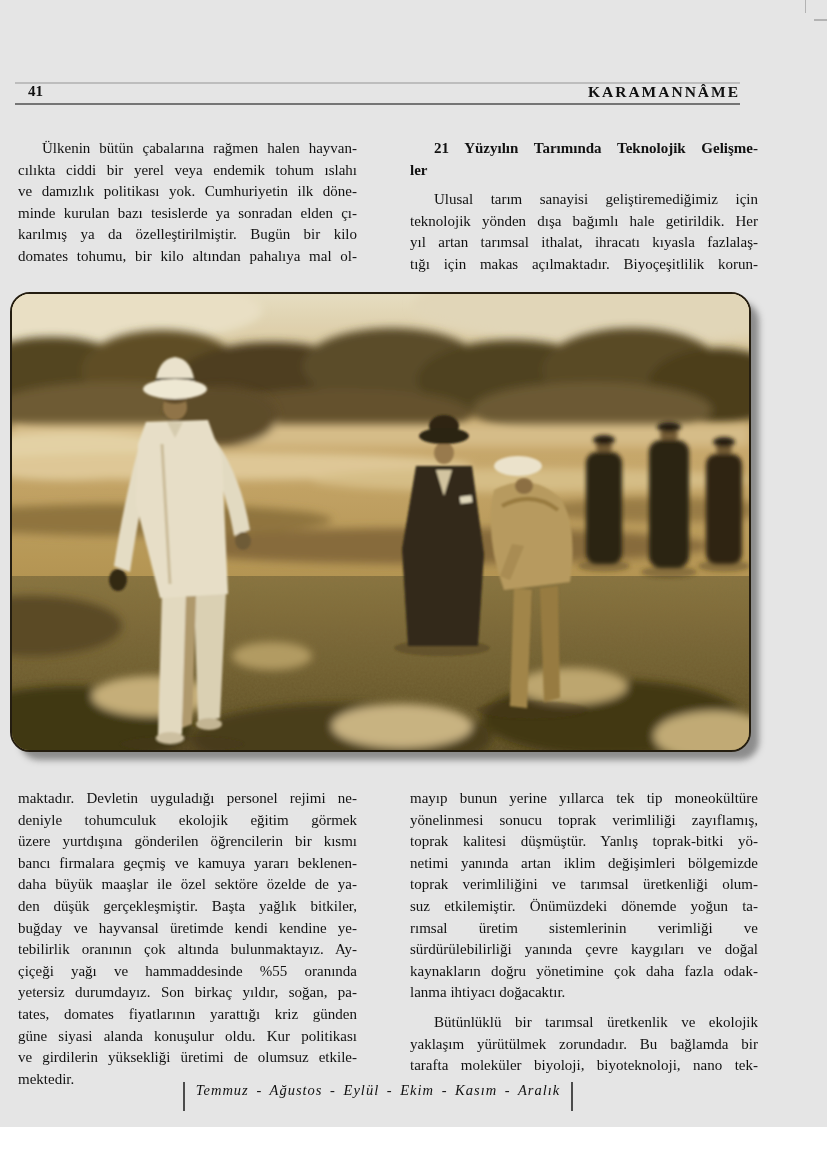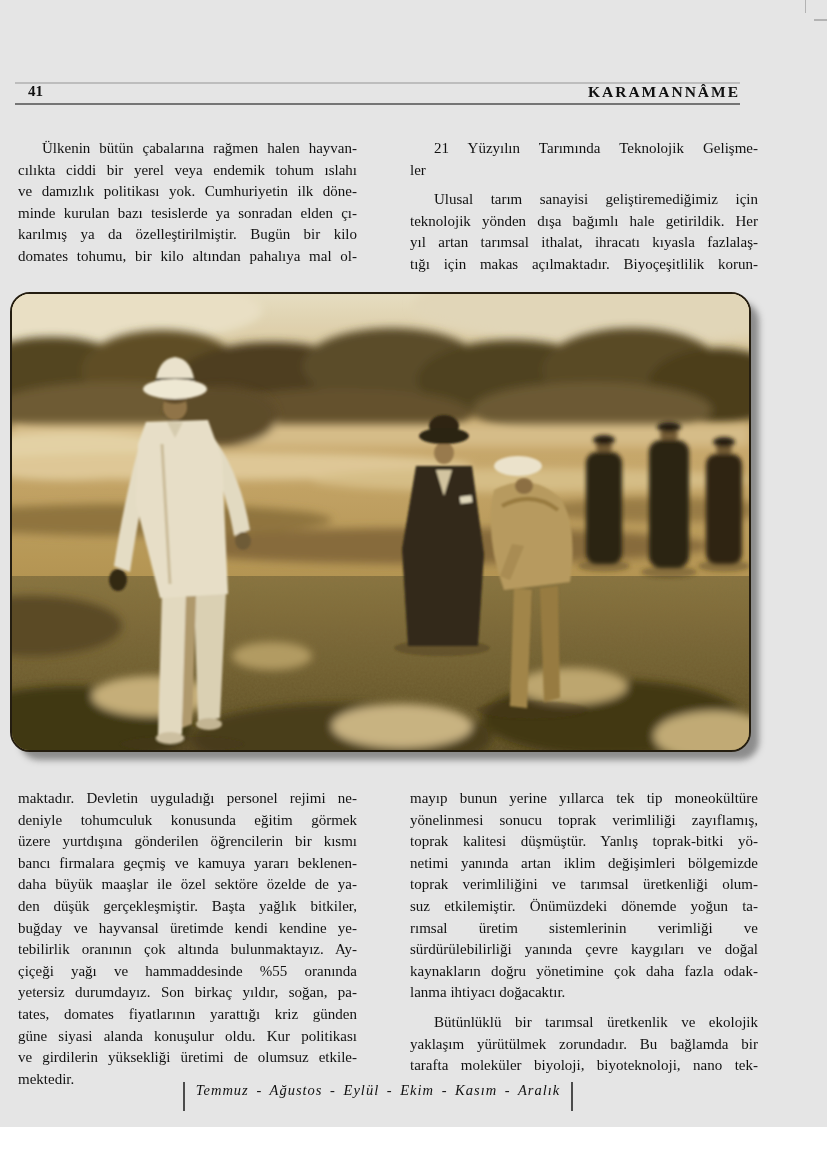--- a/index.html
+++ b/index.html
@@ -17,21 +17,21 @@
   .journal-title{position:absolute;right:87px;top:83px;font-size:15.5px;font-weight:bold;letter-spacing:2px;}
   
   .col{position:absolute;font-size:15px;}
   .col-lt{left:18px;top:138px;width:339px;}
   .col-rt{left:410px;top:138px;width:348px;}
   .col-lb{left:18px;top:788px;width:339px;}
   .col-rb{left:410px;top:788px;width:348px;}
   .ln{height:21.6px;line-height:21.6px;text-align:justify;text-align-last:justify;white-space:nowrap_;}
   .ln.fin{text-align-last:left;}
   .ln.ind{text-indent:24px;}
-  .heading .ln{font-weight:normal;}
+  .heading .ln{font-weight:bold;}
   .para-gap{margin-top:8px;}
   
   .photo-frame{
     position:absolute;left:10px;top:292px;width:737px;height:456px;
     border:2px solid #241d10;border-radius:20px;overflow:hidden;
     box-shadow:9px 9px 6px -1px rgba(125,125,125,0.85);
     background:#c9ac72;
   }
   .photo-frame svg{display:block;width:100%;height:100%;}
   
@@ -216,21 +216,21 @@
         <ellipse cx="163" cy="95" rx="32" ry="10" fill="#f4efdd"></ellipse>
       </g>
 
       <rect x="0" y="0" width="737" height="456" fill="#a8894e" opacity="0.07"></rect>
     </svg>
   </div>
 
   <div class="col col-lb">
     <div>
         <div class="ln">maktadır. Devletin uyguladığı personel rejimi ne-</div>
-        <div class="ln">deniyle tohumculuk konusunda eğitim görmek</div>
+        <div class="ln">deniyle tohumculuk ekolojik eğitim görmek</div>
         <div class="ln">üzere yurtdışına gönderilen öğrencilerin bir kısmı</div>
         <div class="ln">bancı firmalara geçmiş ve kamuya yararı beklenen-</div>
         <div class="ln">daha büyük maaşlar ile özel sektöre özelde de ya-</div>
         <div class="ln">den düşük gerçekleşmiştir. Başta yağlık bitkiler,</div>
         <div class="ln">buğday ve hayvansal üretimde kendi kendine ye-</div>
         <div class="ln">tebilirlik oranının çok altında bulunmaktayız. Ay-</div>
         <div class="ln">çiçeği yağı ve hammaddesinde %55 oranında</div>
         <div class="ln">yetersiz durumdayız. Son birkaç yıldır, soğan, pa-</div>
         <div class="ln">tates, domates fiyatlarının yarattığı kriz günden</div>
         <div class="ln">güne siyasi alanda konuşulur oldu. Kur politikası</div>

